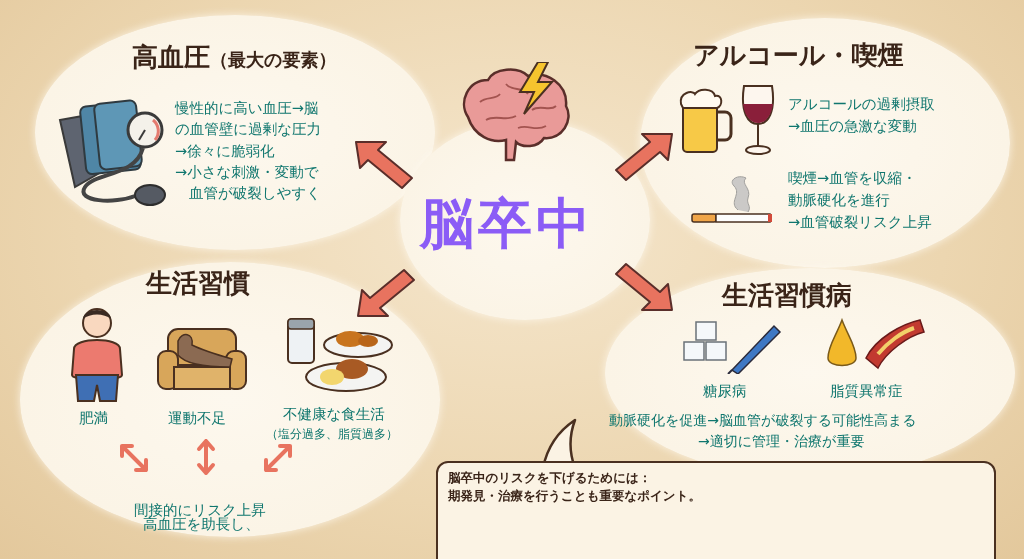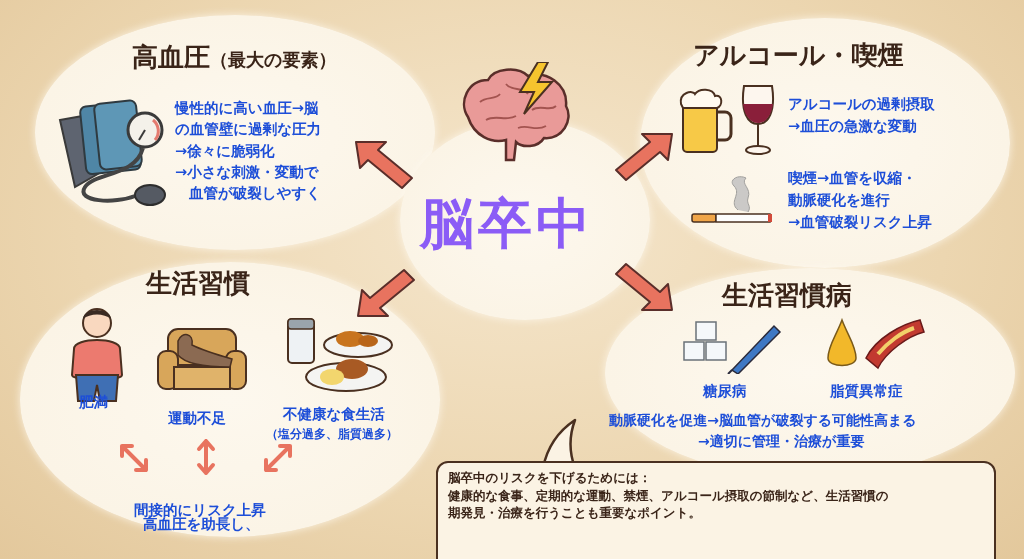--- a/index.html
+++ b/index.html
@@ -17,24 +17,24 @@
     box-shadow: 0 0 8px rgba(255,250,240,0.8);
   }
   .title {
     position: absolute;
     font-weight: bold;
     color: #3a2418;
     white-space: nowrap;
   }
   .txt {
     position: absolute;
-    font-weight: bold;
+    font-weight: normal;
     font-size: 14.5px;
     line-height: 21px;
-    color: #1d4ed8;
+    color: #0f766e;
     white-space: nowrap;
   }
   .center-title {
     position: absolute;
     font-weight: bold;
     font-size: 54px;
     color: #8b5cf6;
     letter-spacing: 4px;
     white-space: nowrap;
   }
@@ -166,21 +166,21 @@
     <rect x="4" y="4" width="26" height="10" rx="3" fill="#9aa4ac" stroke="#4a3020" stroke-width="1.5"></rect>
     <ellipse cx="74" cy="30" rx="34" ry="12" fill="#f4f4f2" stroke="#4a3020" stroke-width="2"></ellipse>
     <ellipse cx="66" cy="24" rx="14" ry="8" fill="#c8741e"></ellipse>
     <ellipse cx="84" cy="26" rx="10" ry="6" fill="#b8651a"></ellipse>
     <ellipse cx="62" cy="62" rx="40" ry="14" fill="#f4f4f2" stroke="#4a3020" stroke-width="2"></ellipse>
     <ellipse cx="68" cy="54" rx="16" ry="10" fill="#a85a24"></ellipse>
     <ellipse cx="48" cy="62" rx="12" ry="8" fill="#f2d66e"></ellipse>
   </svg>
 </div>
 
-<div class="txt" style="left:79px; top:392px;">肥満</div>
+<div class="txt" style="left:79px; top:408px;">肥満</div>
 <div class="txt" style="left:168px; top:408px;">運動不足</div>
 <div class="txt" style="left:283px; top:404px;">不健康な食生活</div>
 <div class="txt" style="left:266px; top:424px; font-size:12px;">（塩分過多、脂質過多）</div>
 
 <svg class="arrow" style="left:118px; top:442px;" width="32" height="32" viewBox="0 0 32 32">
   <path d="M4 4 L28 28 M4 4 L4 14 M4 4 L14 4 M28 28 L28 18 M28 28 L18 28" stroke="#e8735f" stroke-width="4" fill="none" stroke-linecap="round"></path>
 </svg>
 <svg class="arrow" style="left:196px; top:438px;" width="20" height="38" viewBox="0 0 20 38">
   <path d="M10 3 L10 35 M10 3 L3 11 M10 3 L17 11 M10 35 L3 27 M10 35 L17 27" stroke="#e8735f" stroke-width="4" fill="none" stroke-linecap="round"></path>
 </svg>
@@ -213,15 +213,14 @@
 <div class="txt" style="left:703px; top:381px;">糖尿病</div>
 <div class="txt" style="left:830px; top:381px;">脂質異常症</div>
 <div class="txt" style="left:609px; top:410px; font-size:14px;">動脈硬化を促進→脳血管が破裂する可能性高まる</div>
 <div class="txt" style="left:698px; top:431px; font-size:14px;">→適切に管理・治療が重要</div>
 
 <svg class="arrow" style="left:535px; top:418px;" width="60" height="50" viewBox="0 0 60 50">
   <path d="M8 50 C12 30, 22 14, 40 2 C34 18, 34 34, 40 50 Z" fill="#fbf3e4" stroke="#4a3020" stroke-width="2.5" stroke-linejoin="round"></path>
 </svg>
 <div class="callout" style="left:436px; top:461px; width:560px; height:116px;">
   <span class="callout-line">脳卒中のリスクを下げるためには：</span>
-  <span class="callout-line">健康的な食事、定期的な運動、禁煙、アルコール摂取の節制など、生活習慣の</span>
   <span class="callout-line">期発見・治療を行うことも重要なポイント。</span>
 </div>
 
 </body></html>

